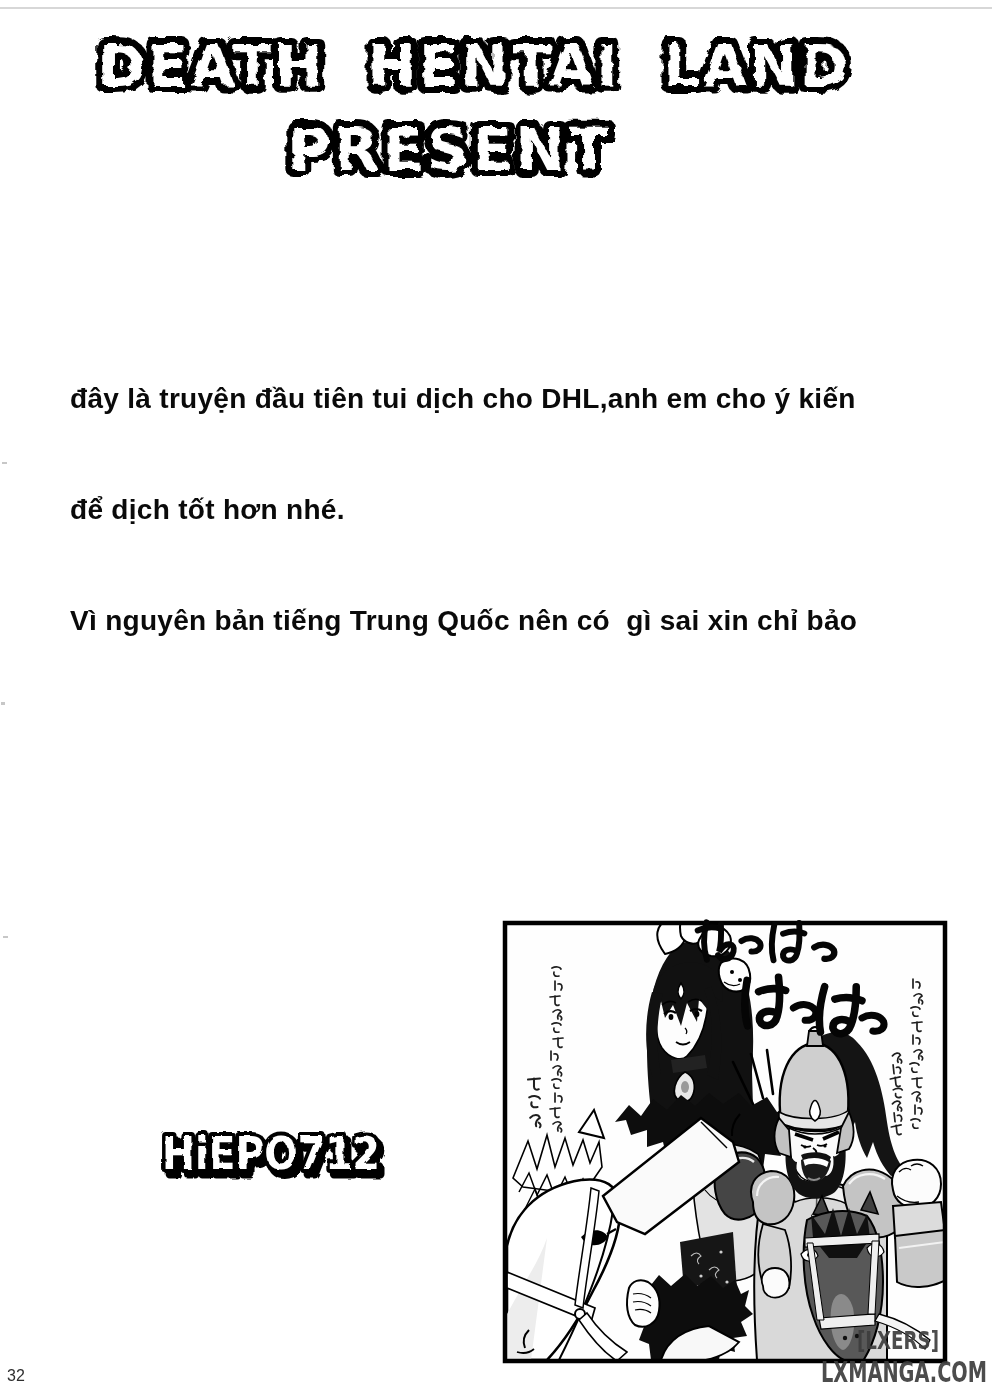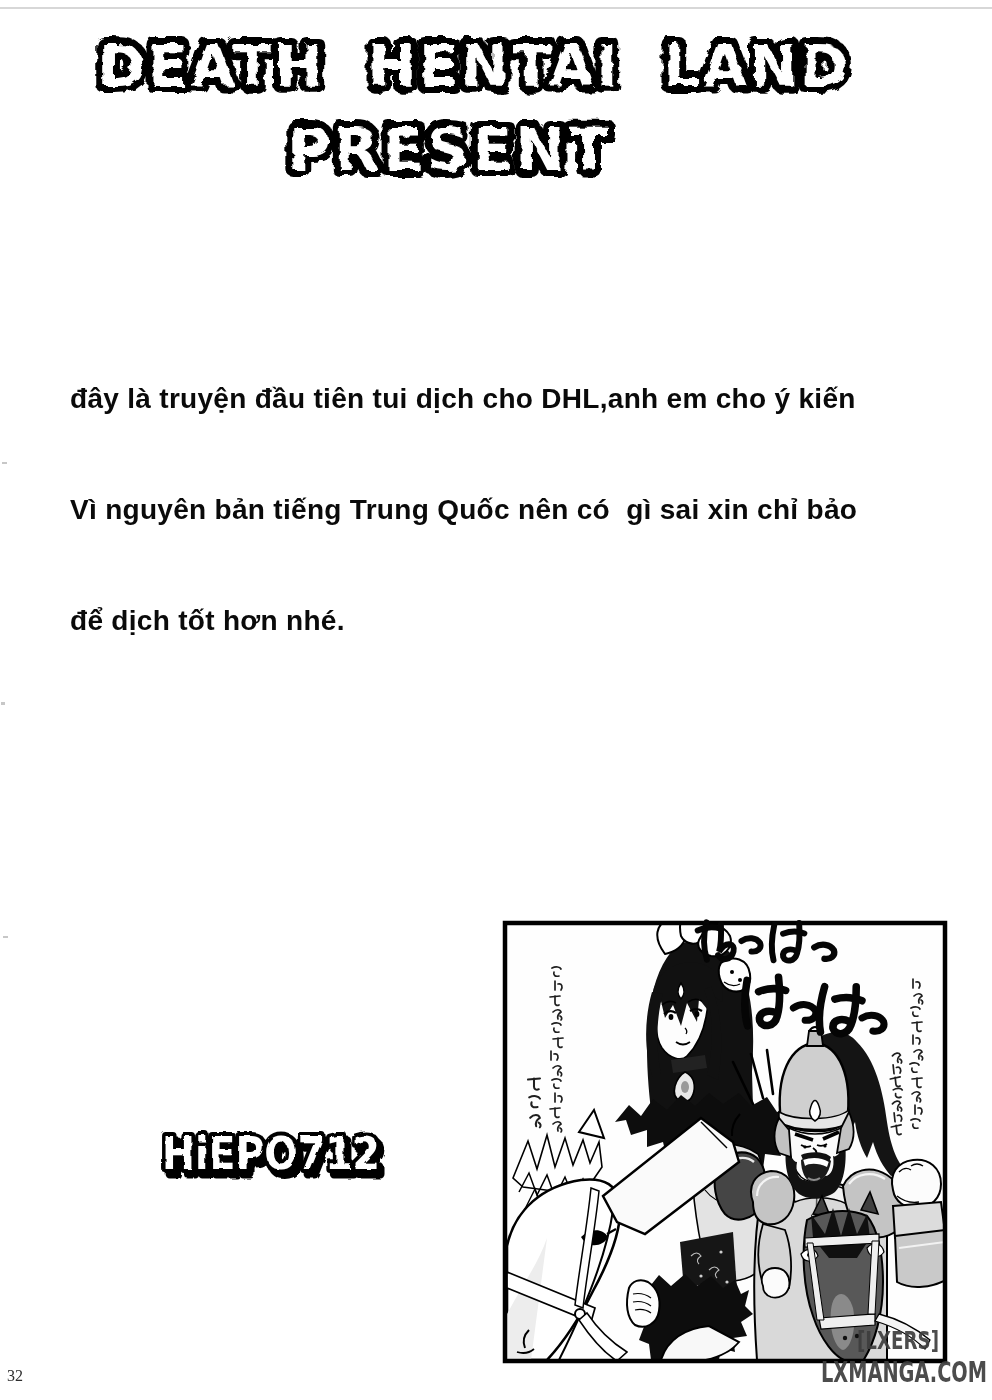--- a/index.html
+++ b/index.html
@@ -22,21 +22,21 @@
     stroke-linejoin:round;stroke-linecap:round;
   }
   .note-block{
     position:absolute;left:70px;top:306px;
     font-family:"Liberation Sans", sans-serif;
     font-weight:bold;font-size:28px;line-height:37px;
     color:#0a0a0a;letter-spacing:.3px;white-space:pre;
   }
   .pagenum{
     position:absolute;left:7px;top:1367px;
-    font-family:Liberation Serif, serif;
+    font-family:Liberation Sans, sans-serif;
     font-size:16px;color:#2e2e2e;
   }
   .illo-svg{position:absolute;left:495px;top:890px;width:497px;height:510px;overflow:visible;}
   .wm{
     font-family:"DejaVu Sans", sans-serif;font-weight:bold;
     fill:#3d3d3d;opacity:.92;
   }
 </style>
 </head>
 <body>
@@ -58,22 +58,22 @@
     </filter>
   </defs>
   <text class="title-text" x="14" y="78" font-size="57" letter-spacing="3" word-spacing="20" stroke-width="14" filter="url(#grunge)">DEATH HENTAI LAND</text>
 </svg>
 <svg class="title-svg" style="left:272px;top:90px;width:390px;height:112px;" viewBox="0 0 390 112">
   <text class="title-text" x="16" y="80" font-size="58" letter-spacing="4" stroke-width="14" filter="url(#grunge)">PRESENT</text>
 </svg>
 
 <div class="note-block">
   <div>đây là truyện đầu tiên tui dịch cho DHL,anh em cho ý kiến</div>
+  <div>để dịch tốt hơn nhé.</div>
   <div>Vì nguyên bản tiếng Trung Quốc nên có  gì sai xin chỉ bảo</div>
-  <div>để dịch tốt hơn nhé.</div>
 </div>
 
 <svg class="title-svg" style="left:150px;top:1108px;width:310px;height:90px;" viewBox="0 0 310 90">
   <text x="16" y="66" font-size="44" font-weight="bold" font-family="DejaVu Sans, sans-serif" fill="#000" stroke="#000" stroke-width="9" stroke-linejoin="round" textLength="218" lengthAdjust="spacingAndGlyphs" filter="url(#grunge-light)">HiEPO712</text>
   <text x="12" y="61" font-size="44" font-weight="bold" font-family="DejaVu Sans, sans-serif" fill="#fff" stroke="#000" stroke-width="8" paint-order="stroke" stroke-linejoin="round" textLength="218" lengthAdjust="spacingAndGlyphs" filter="url(#grunge-light)">HiEPO712</text>
 </svg>
 
 <div class="pagenum">32</div>
 
 <svg class="illo-svg" viewBox="0 0 497 510">

